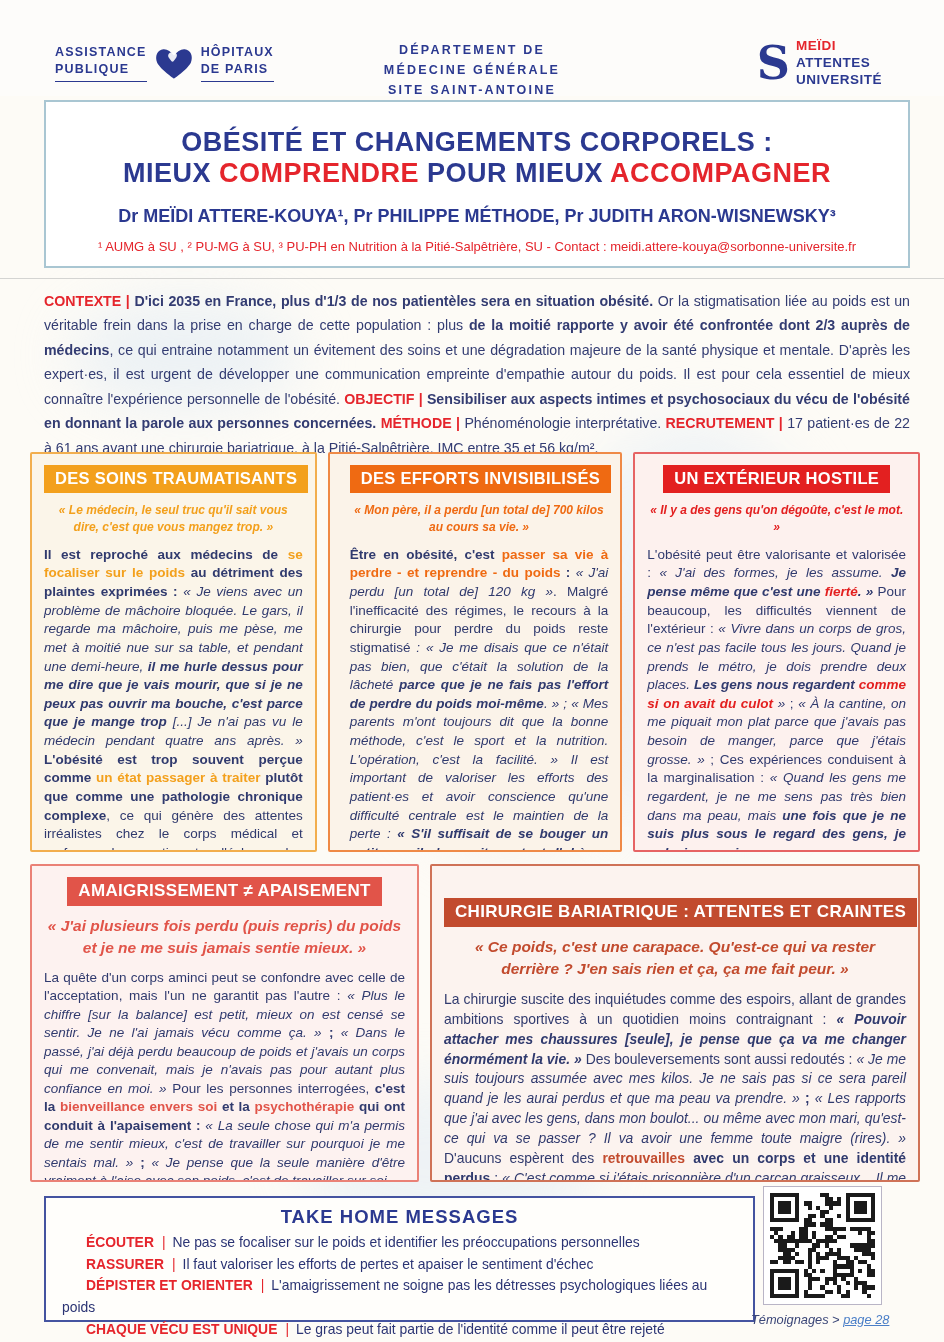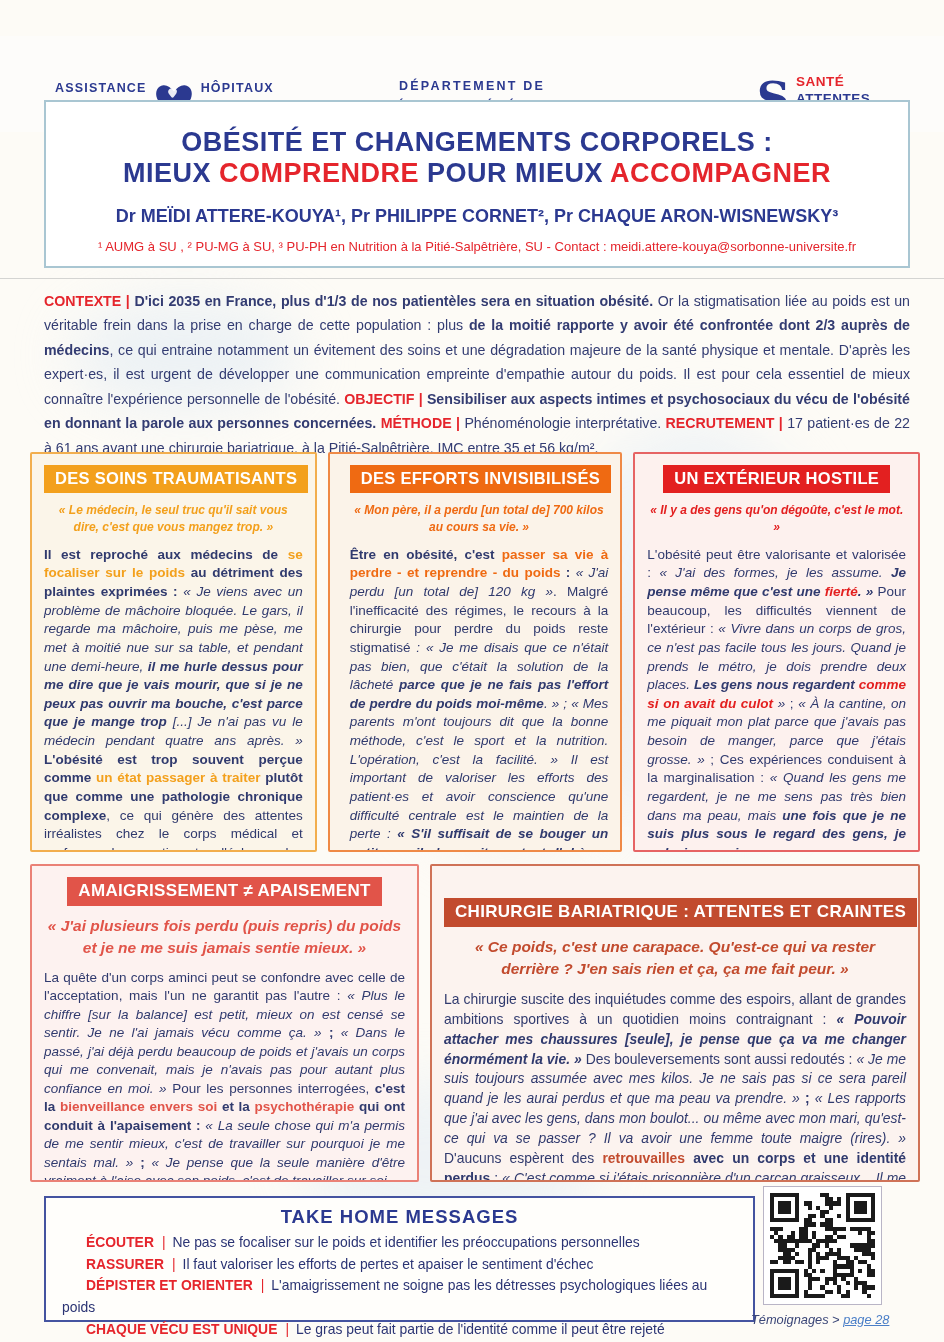--- a/index.html
+++ b/index.html
@@ -9,21 +9,21 @@
     position:relative; width:944px; height:1342px; margin:0 auto;
     background:#fdfbf6; overflow:hidden; color:#303a6e;
   }
   .blob { position:absolute; border-radius:50%; filter:blur(28px); pointer-events:none; }
   .blob1 { left:70px; top:300px; width:230px; height:110px; background:#dfeaf4; opacity:.55; }
   .blob2 { right:110px; top:420px; width:280px; height:420px; background:#e2ecf6; opacity:.5; }
   .blob3 { left:300px; top:1080px; width:300px; height:160px; background:#dde9f4; opacity:.45; }
   .blob4 { left:380px; top:560px; width:260px; height:300px; background:#f4e8de; opacity:.4; }
 
   
-  .hdr { position:absolute; top:0; left:0; width:100%; height:96px; background:#fdfcfa;margin-top:36px; }
+  .hdr { position:absolute; top:0; left:0; width:100%; height:96px; background:#fdfcfa; }
   .logo-aphp { position:absolute; left:55px; top:42px; display:flex; align-items:center; gap:7px; color:#2b3990; }
   .aphp-col { font-size:12.5px; letter-spacing:1.2px; font-weight:bold; line-height:1.35;
               border-bottom:1px solid #2b3990; padding-bottom:4px; }
   .aphp-heart { width:40px; height:40px; flex:0 0 auto; margin-bottom:2px; }
   .logo-dept { position:absolute; left:50%; transform:translateX(-50%); top:40px; text-align:center;
                color:#2b3990; font-size:12.5px; letter-spacing:2.2px; line-height:1.6; font-weight:bold; }
   .logo-sorb { position:absolute; right:62px; top:38px; display:flex; align-items:center; gap:6px; }
   .sorb-s { font-family:"DejaVu Serif", serif; font-size:46px; font-weight:bold; color:#2b3990; line-height:1; }
   .sorb-txt { font-size:13.5px; font-weight:bold; line-height:1.25; letter-spacing:.5px; color:#2b3990; }
   .sorb-txt .red { color:#e5252c; }
@@ -121,31 +121,31 @@
       </div>
     </div>
     <div class="logo-dept">
       <div>DÉPARTEMENT DE</div>
       <div>MÉDECINE GÉNÉRALE</div>
       <div>SITE SAINT-ANTOINE</div>
     </div>
     <div class="logo-sorb">
       <div class="sorb-s">S</div>
       <div class="sorb-txt">
-        <div class="red">SANTÉ</div>
+        <div class="red">MEÏDI</div>
         <div>ATTENTES</div>
         <div>UNIVERSITÉ</div>
       </div>
     </div>
   </header>
 
   <section class="title-box">
     <h1 class="t1">OBÉSITÉ ET CHANGEMENTS CORPORELS :</h1>
     <h1 class="t2"><span class="seg-n">MIEUX </span><span class="seg-h">COMPRENDRE</span><span class="seg-n"> POUR MIEUX </span><span class="seg-h">ACCOMPAGNER</span></h1>
-    <div class="authors">Dr MEÏDI ATTERE-KOUYA¹, Pr PHILIPPE CORNET², Pr CHAQUE ARON-WISNEWSKY³</div>
+    <div class="authors">Dr MEÏDI ATTERE-KOUYA¹, Pr PHILIPPE MÉTHODE, Pr JUDITH ARON-WISNEWSKY³</div>
     <div class="affil">¹ AUMG à SU , ² PU-MG à SU, ³ PU-PH en Nutrition à la Pitié-Salpêtrière, SU - Contact : meidi.attere-kouya@sorbonne-universite.fr</div>
   </section>
 
   <div class="divider"></div>
 
   <p class="context"><span class="seg-h">CONTEXTE | </span><span class="seg-b">D'ici 2035 en France, plus d'1/3 de nos patientèles sera en situation obésité.</span><span class="seg-n"> Or la stigmatisation liée au poids est un véritable frein dans la prise en charge de cette population : plus </span><span class="seg-b">de la moitié rapporte y avoir été confrontée dont 2/3 auprès de médecins</span><span class="seg-n">, ce qui entraine notamment un évitement des soins et une dégradation majeure de la santé physique et mentale. D'après les expert·es, il est urgent de développer une communication empreinte d'empathie autour du poids. Il est pour cela essentiel de mieux connaître l'expérience personnelle de l'obésité. </span><span class="seg-h">OBJECTIF | </span><span class="seg-b">Sensibiliser aux aspects intimes et psychosociaux du vécu de l'obésité en donnant la parole aux personnes concernées. </span><span class="seg-h">MÉTHODE | </span><span class="seg-n">Phénoménologie interprétative. </span><span class="seg-h">RECRUTEMENT | </span><span class="seg-n">17 patient·es de 22 à 61 ans avant une chirurgie bariatrique, à la Pitié-Salpêtrière. IMC entre 35 et 56 kg/m².</span></p>
 
   <div class="row cols">
     <section class="box b1">
       <div class="badge">DES SOINS TRAUMATISANTS</div>

